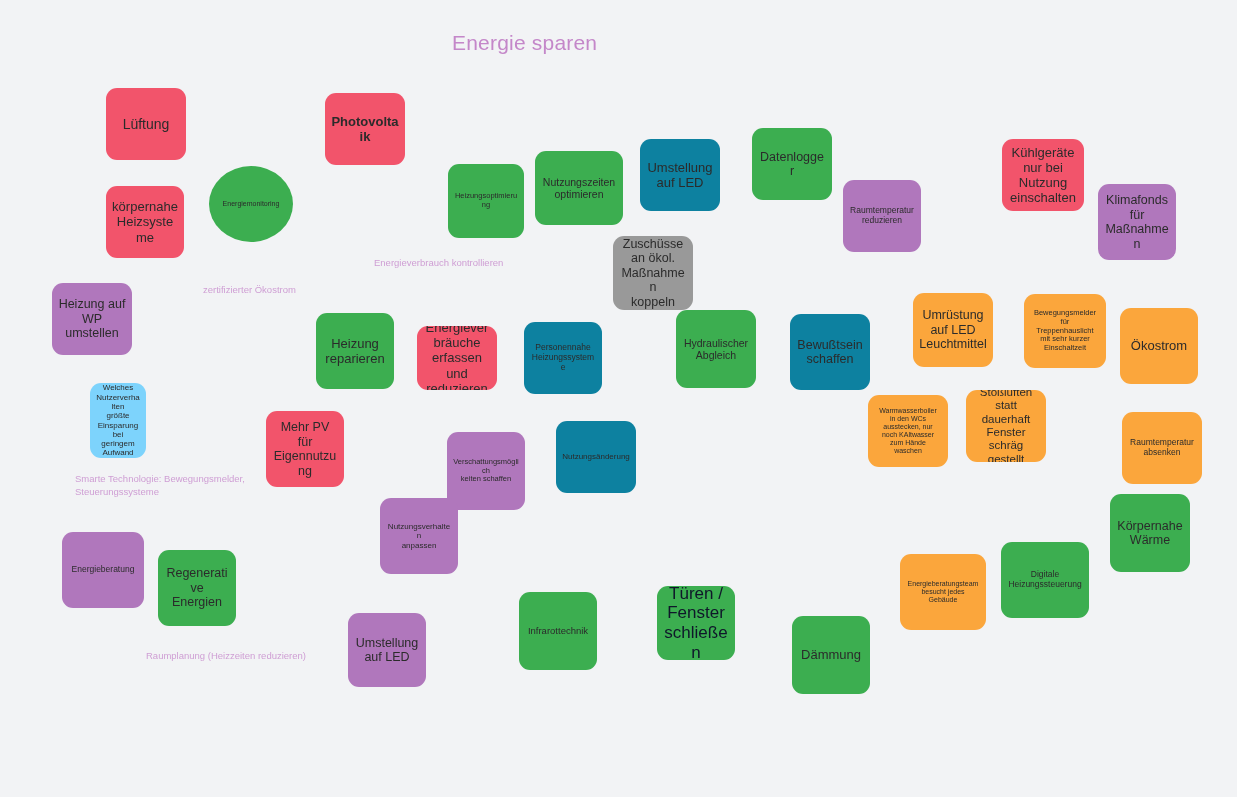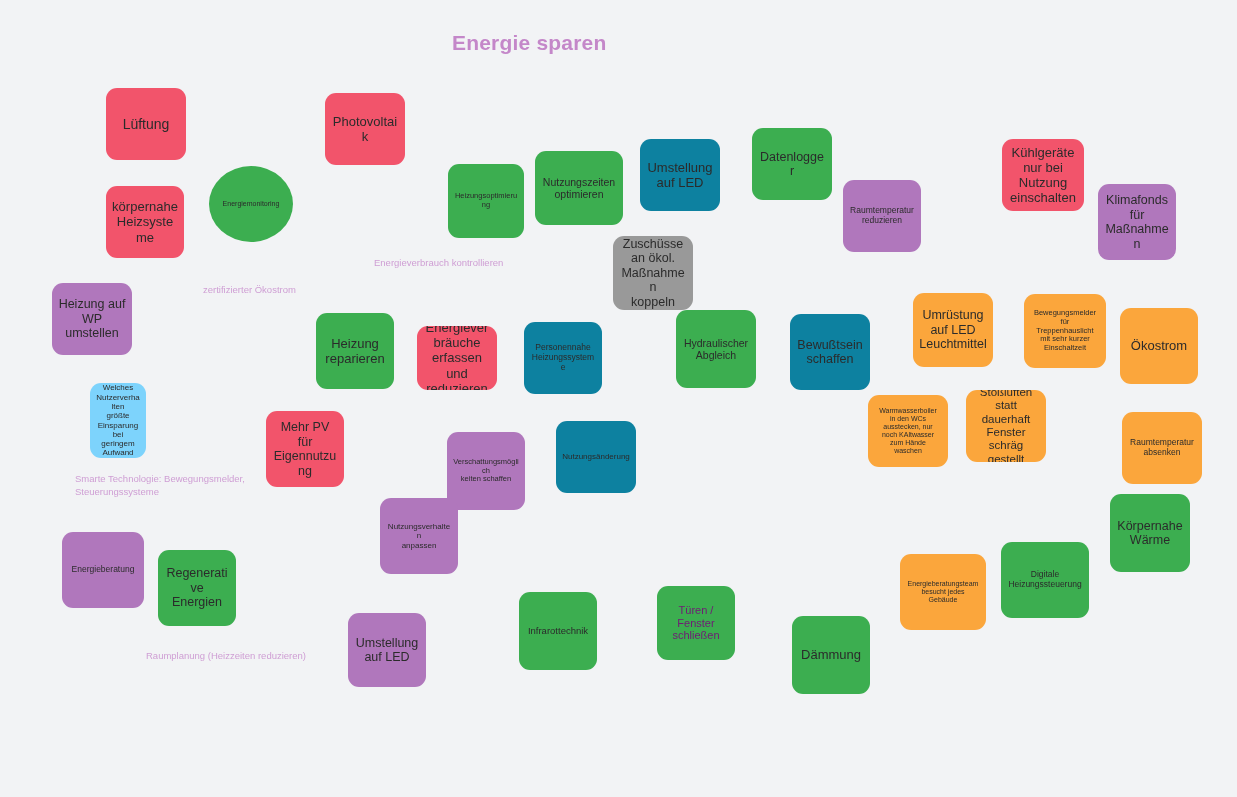--- a/index.html
+++ b/index.html
@@ -18,21 +18,21 @@
   #board {
     position: absolute;
     inset: 0;
     width: 1237px;
     height: 797px;
   }
   .board-title {
     position: absolute;
     color: #c487c9;
     font-size: 21px;
-    font-weight: 700;
+    font-weight: 400;
     letter-spacing: 0.2px;
     white-space: nowrap;
   }
   .note {
     position: absolute;
     box-sizing: border-box;
     display: flex;
     align-items: center;
     justify-content: center;
     text-align: center;
@@ -63,21 +63,21 @@
   }
 </style>
 </head>
 <body style="background: rgb(242, 243, 245);">
 
 <div id="board">
   <div class="board-title" style="left: 452px; top: 31px; color: rgb(196, 135, 201);">Energie sparen</div>
 <div class="note" style="left: 106px; top: 88px; width: 80px; height: 72px; background: rgb(242, 84, 107); font-size: 14px; color: rgb(43, 43, 43);">
       <span class="note-label">Lüftung</span>
     </div>
-    <div class="note" style="left: 325px; top: 93px; width: 80px; height: 72px; background: rgb(242, 84, 107); font-size: 13px; color: rgb(43, 43, 43);">
+    <div class="note" style="left: 325px; top: 93px; width: 80px; height: 72px; background: rgb(242, 84, 107); font-size: 13px; color: rgb(43, 43, 43); font-weight: bold;">
       <span class="note-label">Photovoltaik</span>
     </div>
     <div class="note" style="left: 106px; top: 186px; width: 78px; height: 72px; background: rgb(242, 84, 107); font-size: 13px; color: rgb(43, 43, 43);">
       <span class="note-label">körpernahe
 Heizsysteme</span>
     </div>
     <div class="note circle" style="left: 209px; top: 166px; width: 84px; height: 76px; background: rgb(60, 174, 80); font-size: 7px; color: rgb(43, 43, 43);">
       <span class="note-label">Energiemonitoring</span>
     </div>
     <div class="note" style="left: 448px; top: 164px; width: 76px; height: 74px; background: rgb(60, 174, 80); font-size: 7.5px; color: rgb(43, 43, 43);">
@@ -214,21 +214,21 @@
 Energien</span>
     </div>
     <div class="note" style="left: 900px; top: 554px; width: 86px; height: 76px; background: rgb(251, 166, 60); font-size: 7px; color: rgb(43, 43, 43);">
       <span class="note-label">Energieberatungsteam
 besucht jedes
 Gebäude</span>
     </div>
     <div class="note" style="left: 519px; top: 592px; width: 78px; height: 78px; background: rgb(60, 174, 80); font-size: 9.5px; color: rgb(43, 43, 43);">
       <span class="note-label">Infrarottechnik</span>
     </div>
-    <div class="note" style="left: 657px; top: 586px; width: 78px; height: 74px; background: rgb(60, 174, 80); font-size: 11px; color: #701a75;">
+    <div class="note" style="left: 657px; top: 586px; width: 78px; height: 74px; background: rgb(60, 174, 80); font-size: 17px; color: #0f172a;">
       <span class="note-label">Türen /
 Fenster
 schließen</span>
     </div>
     <div class="note" style="left: 348px; top: 613px; width: 78px; height: 74px; background: rgb(176, 119, 188); font-size: 12.5px; color: rgb(43, 43, 43);">
       <span class="note-label">Umstellung
 auf LED</span>
     </div>
     <div class="note" style="left: 792px; top: 616px; width: 78px; height: 78px; background: rgb(60, 174, 80); font-size: 13px; color: rgb(43, 43, 43);">
       <span class="note-label">Dämmung</span>

